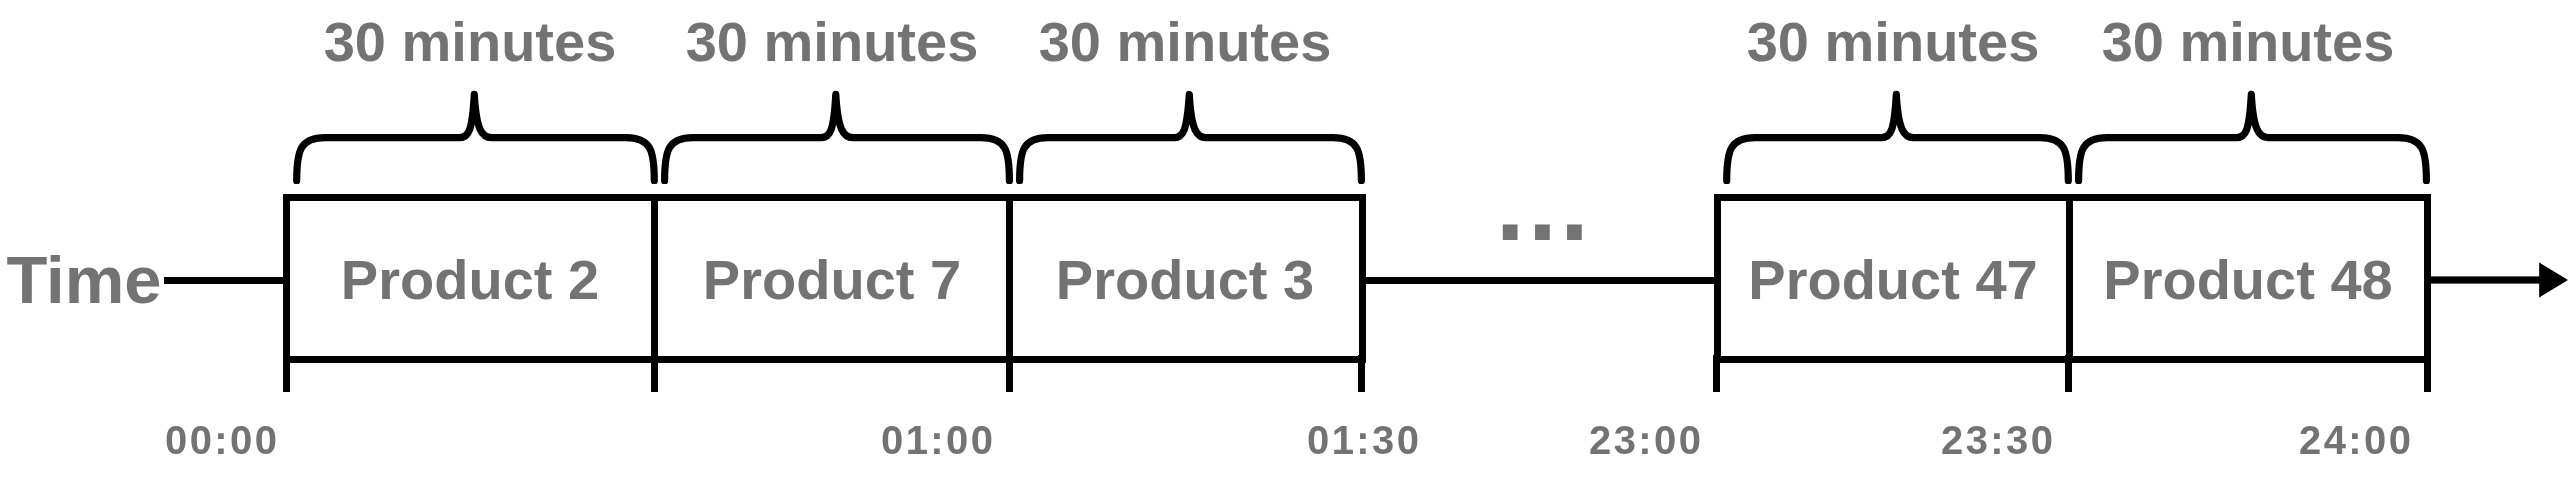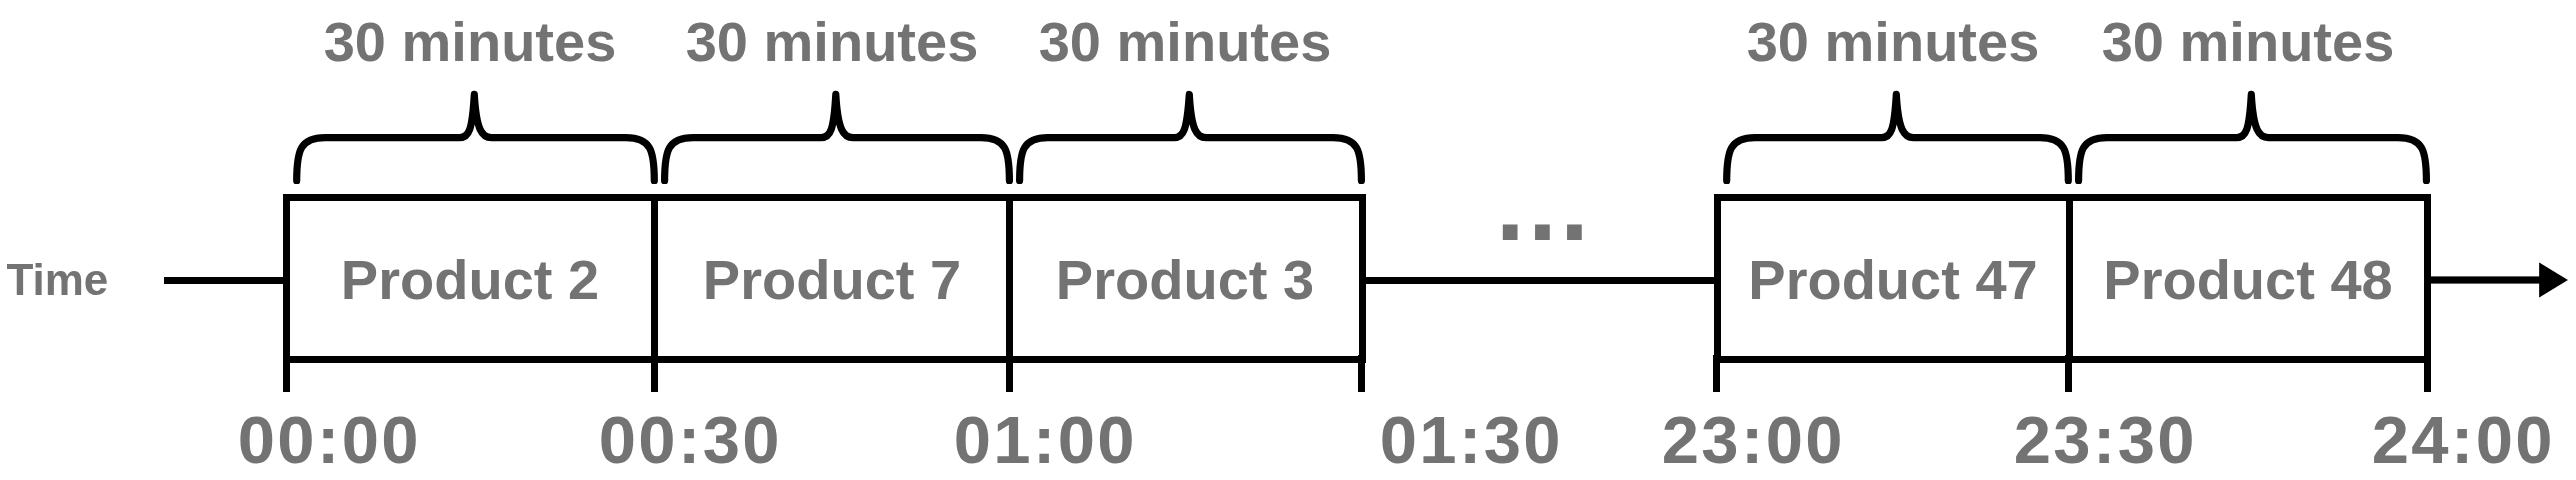--- a/index.html
+++ b/index.html
@@ -7,24 +7,24 @@
     position:relative;width:2576px;height:481px;background:#ffffff;
     font-family:"Liberation Sans",sans-serif;font-weight:bold;color:#737373;
     overflow:hidden;
   }
   .abs{position:absolute;}
   .hline{position:absolute;height:7.2px;background:#000;}
   .tick{position:absolute;width:7.2px;height:37px;top:355px;background:#000;}
   .pbox{position:absolute;top:194px;height:169px;border:7.2px solid #000;background:#fff;box-sizing:border-box;}
   .plabel{position:absolute;top:251px;height:58px;line-height:58px;font-size:56px;text-align:center;width:368px;white-space:nowrap;}
   .dlabel{position:absolute;top:12.8px;height:58px;line-height:58px;font-size:56px;text-align:center;width:400px;white-space:nowrap;}
-  .tlabel{position:absolute;top:411px;height:58px;line-height:58px;font-size:67px;text-align:right;width:256px;letter-spacing:2.4px;white-space:nowrap;}
+  .tlabel{position:absolute;top:411px;height:58px;line-height:58px;font-size:40px;text-align:left;width:256px;letter-spacing:2.4px;white-space:nowrap;}
   .brace{position:absolute;top:88px;height:96px;}
   .brace path{stroke:#000;stroke-width:9;fill:none;stroke-linecap:round;stroke-linejoin:round;}
-  #axis-label{position:absolute;left:6.4px;top:250px;height:59px;line-height:59px;font-size:44px;}
+  #axis-label{position:absolute;left:6.4px;top:250px;height:59px;line-height:59px;font-size:67px;}
   #ellipsis{position:absolute;left:1488px;top:152px;width:112px;height:104px;line-height:104px;font-size:104px;letter-spacing:3.2px;text-align:center;}
 </style>
 </head>
 <body>
 
 <div id="canvas">
 
   <div class="dlabel" style="left:270px">30 minutes</div>
   <div class="dlabel" style="left:632px">30 minutes</div>
   <div class="dlabel" style="left:985px">30 minutes</div>
@@ -72,21 +72,20 @@
 
   <div class="tick" style="left:283px"></div>
   <div class="tick" style="left:651px"></div>
   <div class="tick" style="left:1006px"></div>
   <div class="tick" style="left:1358px"></div>
   <div class="tick" style="left:1713px"></div>
   <div class="tick" style="left:2065px"></div>
   <div class="tick" style="left:2424px"></div>
 
   <div class="tlabel" style="left:165px">00:00</div>
-  <div class="tlabel" style="left:526px">00:30</div>
   <div class="tlabel" style="left:881px">01:00</div>
   <div class="tlabel" style="left:1307px">01:30</div>
   <div class="tlabel" style="left:1589px">23:00</div>
   <div class="tlabel" style="left:1941px">23:30</div>
   <div class="tlabel" style="left:2299px">24:00</div>
 
 </div>
 
 
 </body></html>

